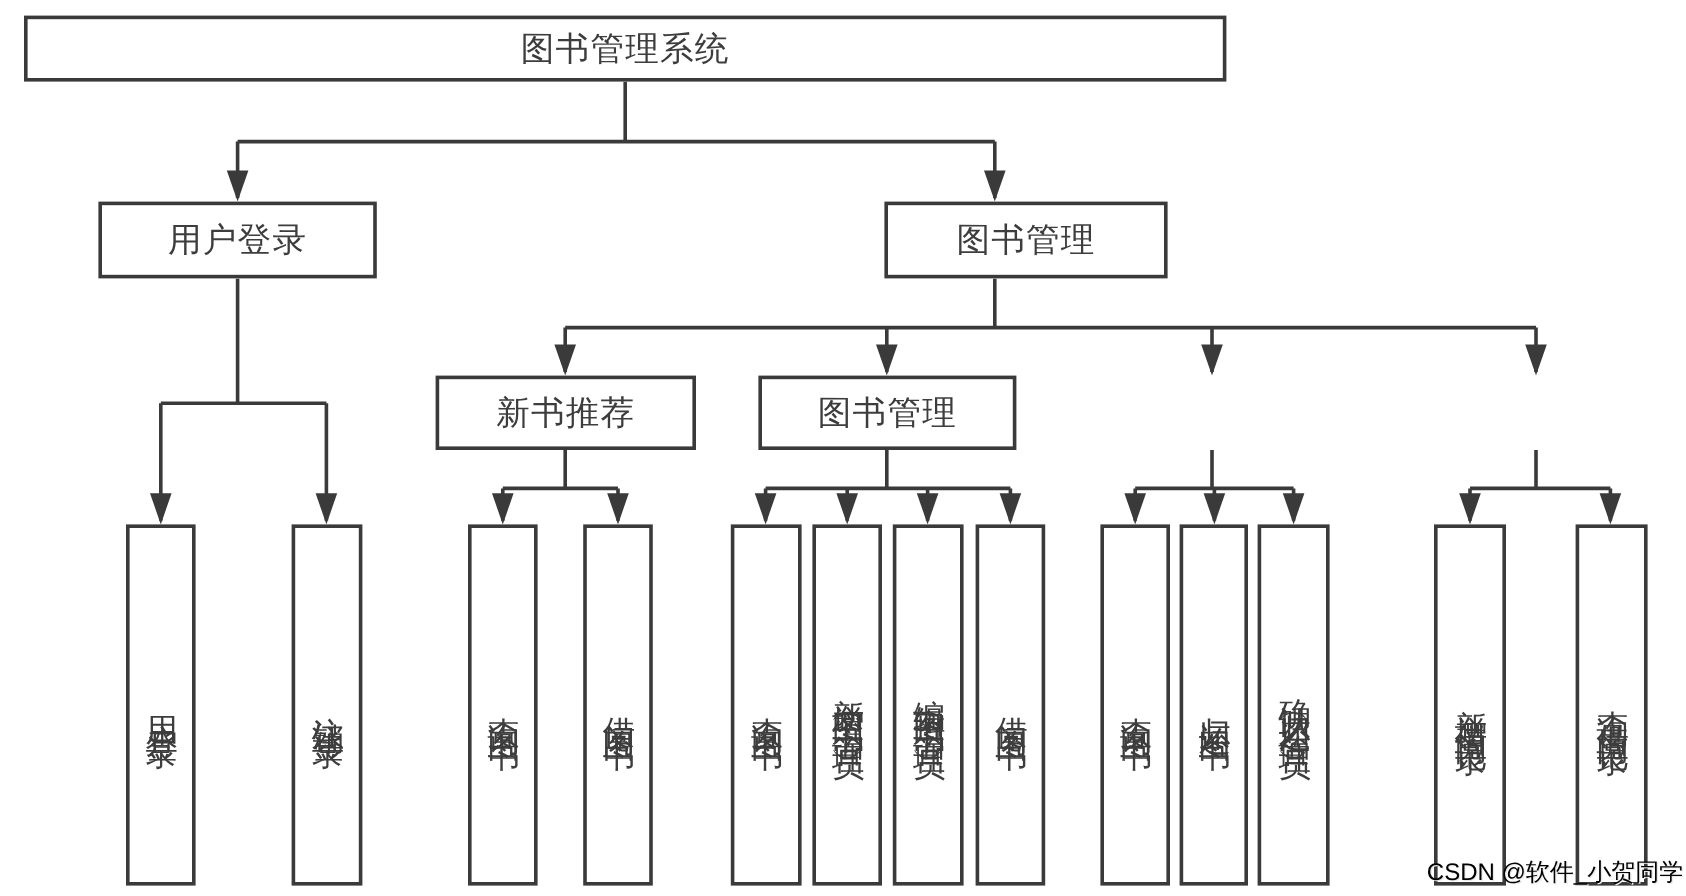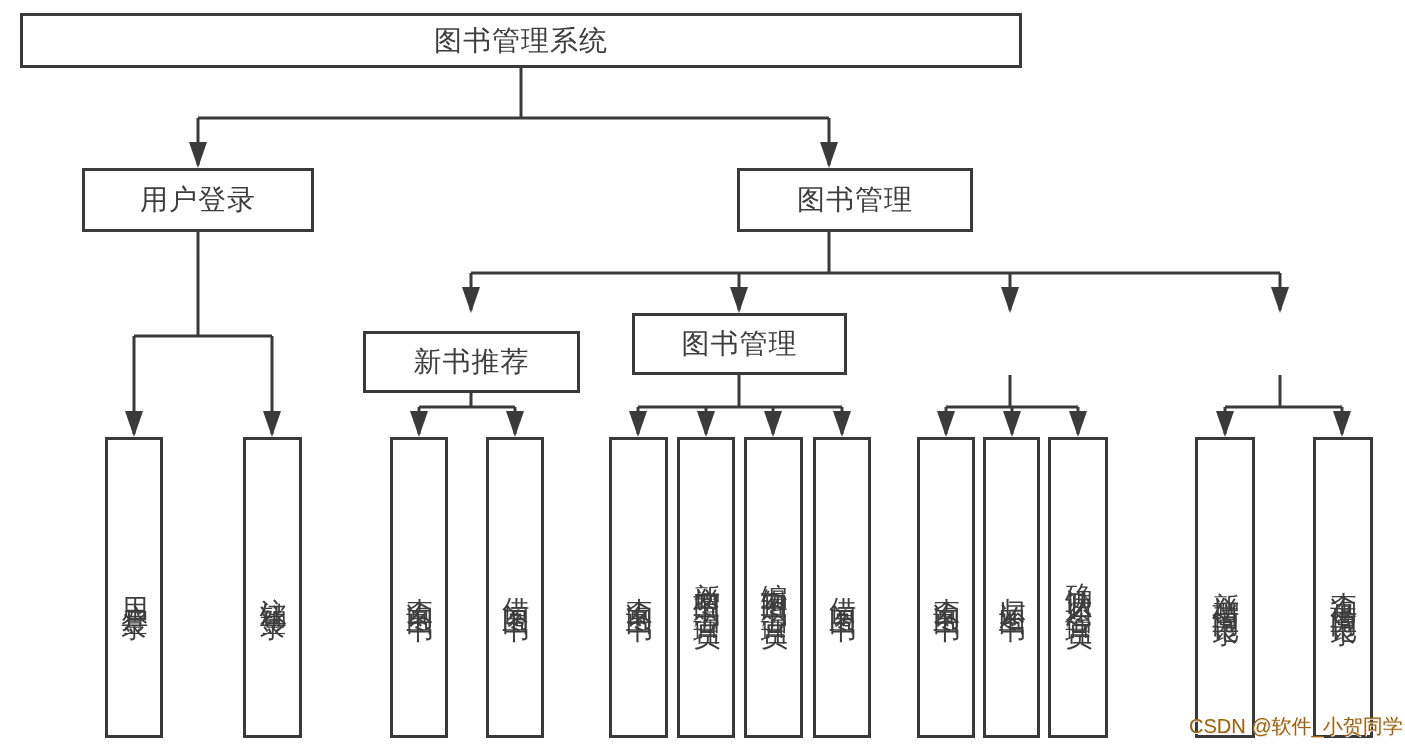--- a/index.html
+++ b/index.html
@@ -51,21 +51,21 @@
     font-size: 27px;
     letter-spacing: 6px;
     color: #3d3d3d;
     line-height: 1.1;
   }
   #watermark {
     position: absolute;
     left: 1189px;
     top: 713px;
     font-size: 20px;
-    color: #a16207;
+    color: #000000;
     text-shadow: 1px 1px 0 #e9e9e9;
     white-space: nowrap;
     z-index: 5;
   }
 </style>
 </head>
 <body>
 
 <div id="canvas">
 
@@ -112,21 +112,21 @@
     <span>图书管理系统</span>
   </div>
 
   <div class="hbox" style="left:82px; top:168px; width:232px; height:64px;">
     <span>用户登录</span>
   </div>
   <div class="hbox" style="left:711px; top:168px; width:236px; height:64px;margin-left:26px;">
     <span>图书管理</span>
   </div>
 
-  <div class="hbox" style="left:363px; top:331px; width:217px; height:62px;">
+  <div class="hbox" style="left:363px; top:313px; width:217px; height:62px;">
     <span>新书推荐</span>
   </div>
   <div class="hbox" style="left:632px; top:313px; width:215px; height:62px;">
     <span>图书管理</span>
   </div>
 
   <div class="leaf" style="left:105px; width:58px;">
     <span class="vtext">用户登录</span>
   </div>
   <div class="leaf" style="left:243px; width:59px;">

